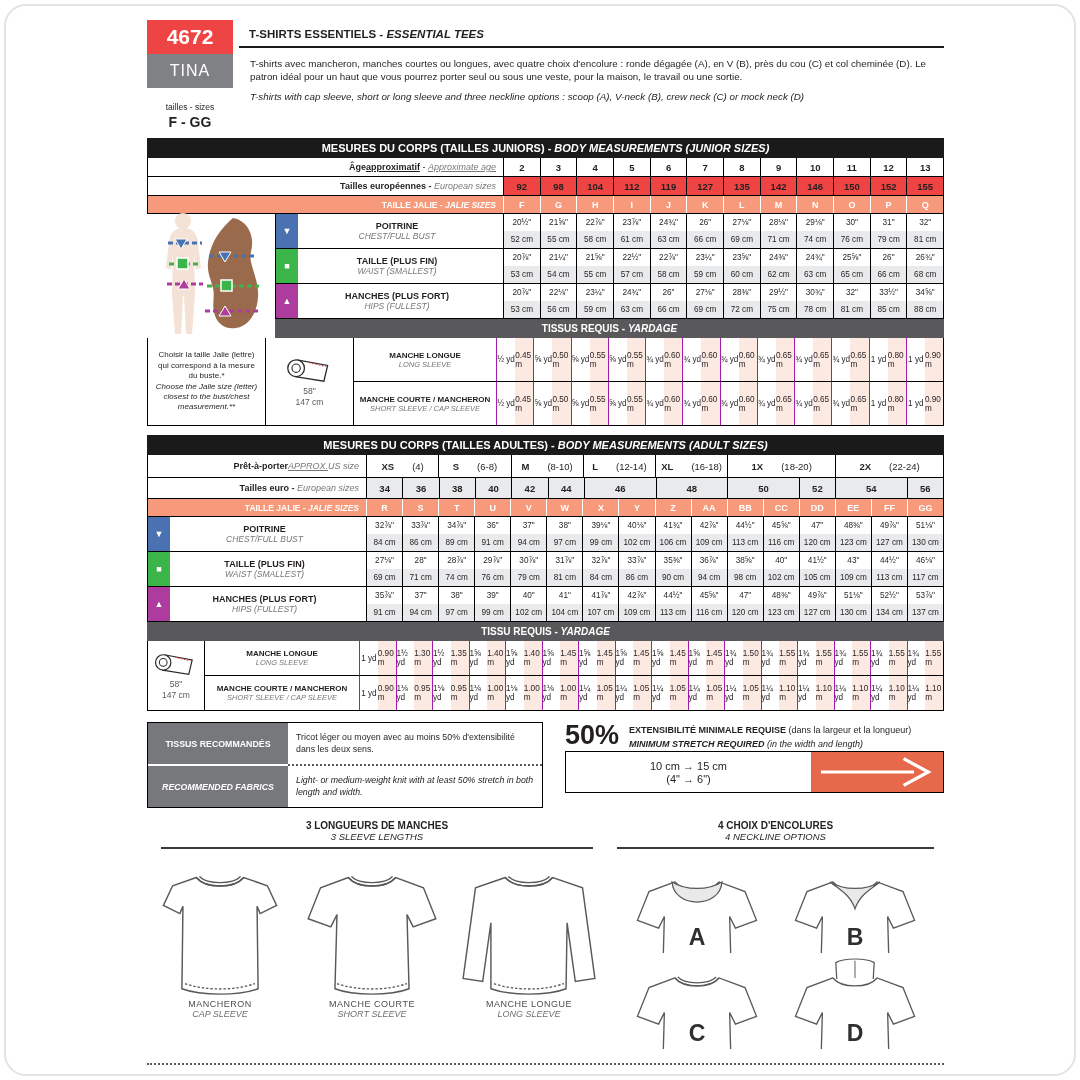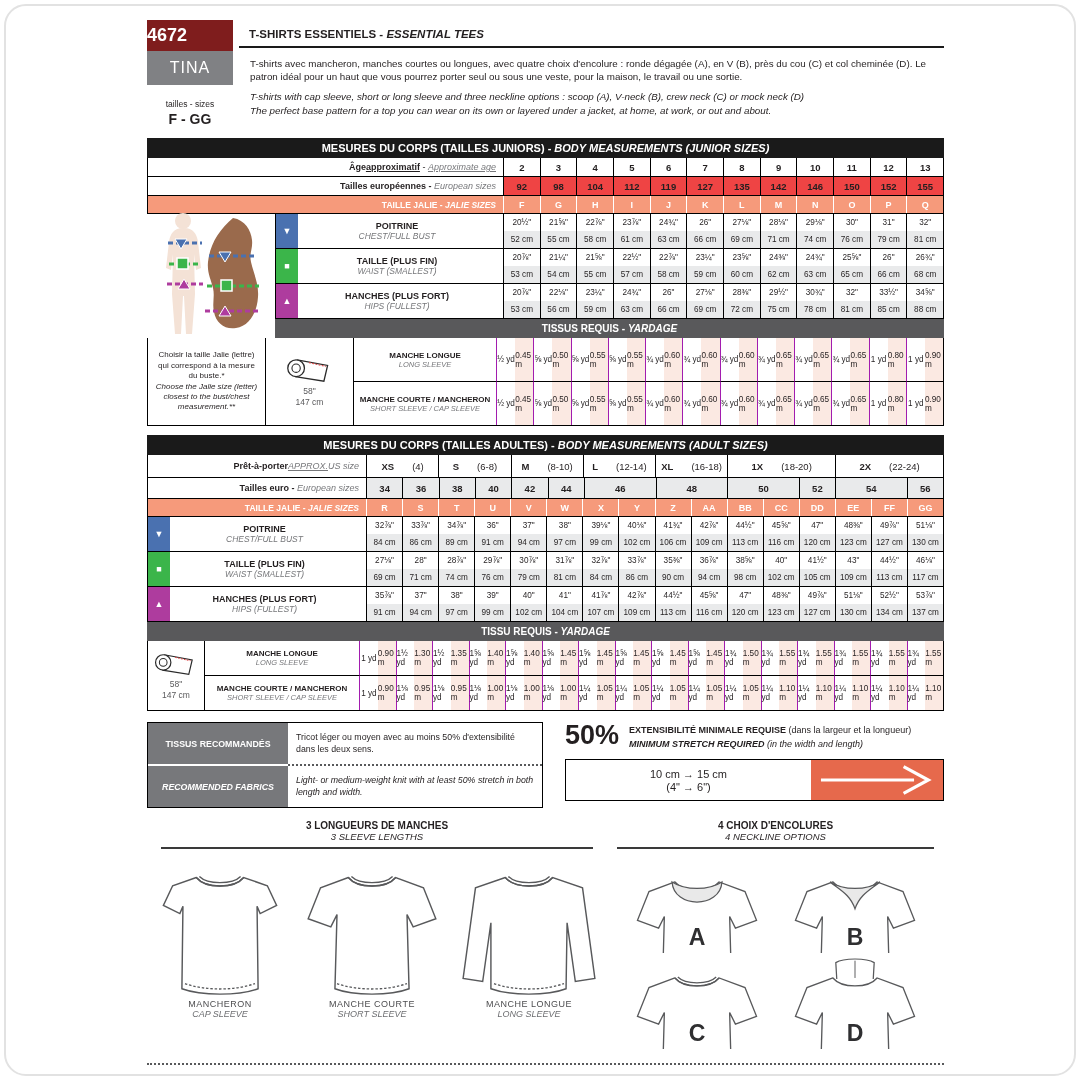--- a/index.html
+++ b/index.html
@@ -5,21 +5,21 @@
   html,body{margin:0;padding:0;}
   body{width:1080px;height:1080px;background:#fff;font-family:"Liberation Sans",sans-serif;color:#231f20;overflow:hidden;position:relative;}
   .canvas{position:absolute;inset:4px;border:2px solid #e2e2e2;border-radius:22px;}
   .content{position:absolute;left:141px;top:14px;width:797px;}
   b{font-weight:bold}
   i{font-style:italic}
   .gry{color:#77787b}
   
   .hdr{display:flex;height:118px}
   .hdr-left{width:86px;display:flex;flex-direction:column;border-right:6px solid #fff}
-  .hnum{background:#7f1d1d;color:#fff;font-weight:bold;font-size:18px;text-align:left;padding:5px 0}
+  .hnum{background:#ef4444;color:#fff;font-weight:bold;font-size:21px;text-align:center;padding:5px 0}
   .hname{background:#808184;color:#fff;font-size:16px;text-align:center;padding:8px 0;letter-spacing:1px}
   .hsz1{font-size:8.5px;text-align:center;margin-top:14px}
   .hsz2{font-size:14px;font-weight:bold;text-align:center;margin-top:2px}
   .hdr-right{flex:1;display:flex;flex-direction:column}
   .htitle{border-bottom:2px solid #1a1a1a;font-size:11.5px;padding:8px 2px 6px 10px}
   .hdesc{border:1px solid #fff;padding:8px 4px 0 10px;font-size:9.8px;line-height:1.35}
   .hdesc p{margin:0 0 7px 0}
   
   .blackbar{background:#1a1a1a;color:#fff;text-align:center;font-size:11px;font-weight:bold;height:20px;line-height:20px}
   .graybar{background:#59595b;color:#fff;text-align:center;font-size:10px;font-weight:bold;height:19px;line-height:19px}
@@ -69,21 +69,21 @@
   .fab-sec{display:flex;margin-top:11px;align-items:flex-start}
   .fabtbl{width:394px;border:1px solid #000;display:grid;grid-template-columns:140px 1fr}
   .fablab{background:#77787b;color:#fff;display:flex;align-items:center;justify-content:center;font-size:8.8px;font-weight:bold;text-align:center;height:41px;border-bottom:2px solid #fff}
   .fablab.last{border-bottom:none}
   .fabtxt{font-size:8.8px;padding:6px 8px;display:flex;align-items:center;border-bottom:2px dotted #58595b;line-height:1.35;height:29px}
   .fabtxt.last{border-bottom:none}
   .stretch{margin-left:22px;flex:1}
   .st-top{display:flex;gap:10px;align-items:flex-start}
   .st-pct{font-size:27px;font-weight:bold;line-height:1}
   .st-lines{font-size:9px;line-height:1.5;padding-top:2px}
-  .st-box{margin-top:8px;border:1.5px solid #000;height:40px;display:flex}
+  .st-box{margin-top:0;border:1.5px solid #000;height:40px;display:flex}
   .st-vals{flex:1;display:flex;flex-direction:column;align-items:center;justify-content:center;font-size:11px;gap:1px}
   .st-arrow{width:132px;display:flex;align-items:center;justify-content:center}
   
   .diag{display:flex;margin-top:12px}
   .dg-col{display:flex;flex-direction:column;align-items:center}
   .dg-left{width:460px}
   .dg-right{flex:1}
   .dg-t1{font-size:10px;font-weight:bold}
   .dg-t2{font-size:9.5px;font-style:italic}
   .dg-rule{border-top:2.5px solid #3a3a3a;width:94%;margin-top:5px}
@@ -107,21 +107,21 @@
       <div class="hname">TINA</div>
       <div class="hsz1">tailles - sizes</div>
       <div class="hsz2">F - GG</div>
     </div>
     <div class="hdr-right">
       <div class="htitle">
         <b>T-SHIRTS ESSENTIELS</b><b>  -  </b><b><i>ESSENTIAL TEES</i></b>
       </div>
       <div class="hdesc">
         <p>T-shirts avec mancheron, manches courtes ou longues, avec quatre choix d'encolure : ronde dégagée (A), en V (B), près du cou (C) et col cheminée (D). Le patron idéal pour un haut que vous pourrez porter seul ou sous une veste, pour la maison, le travail ou une sortie.</p>
-        <p><i><span>T-shirts with cap sleeve, short or long sleeve and three neckline options : scoop (A), V-neck (B), crew neck (C) or mock neck (D)</span><br><span>The perfect base pattern for a top you can wear on its own or layered under a jacket, at home, at work, or out and about.</span></i></p>
+        <p><i><span>T-shirts with cap sleeve, short or long sleeve and three neckline options : scoop (A), V-neck (B), crew neck (C) or mock neck (D)</span><br></i></p>
       </div>
     </div>
   </div>
 
   <div class="blackbar" style="">
     <span>MESURES DU CORPS (TAILLES JUNIORS) - </span><i>BODY MEASUREMENTS (JUNIOR SIZES)</i>
   </div>
   <div class="hrow" style="height:18px">
     <div class="hlabel jr-hlabel">
       <b>Âge </b><b style="text-decoration:underline">approximatif</b>&nbsp;<span> - </span>&nbsp;<i class="gry" style="text-decoration:underline">Approximate age</i>

